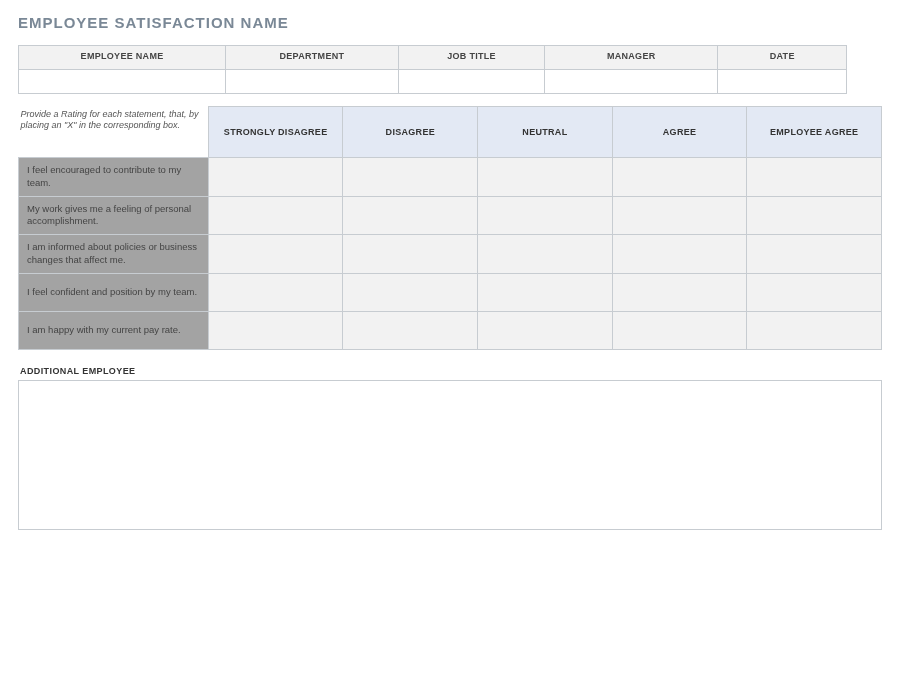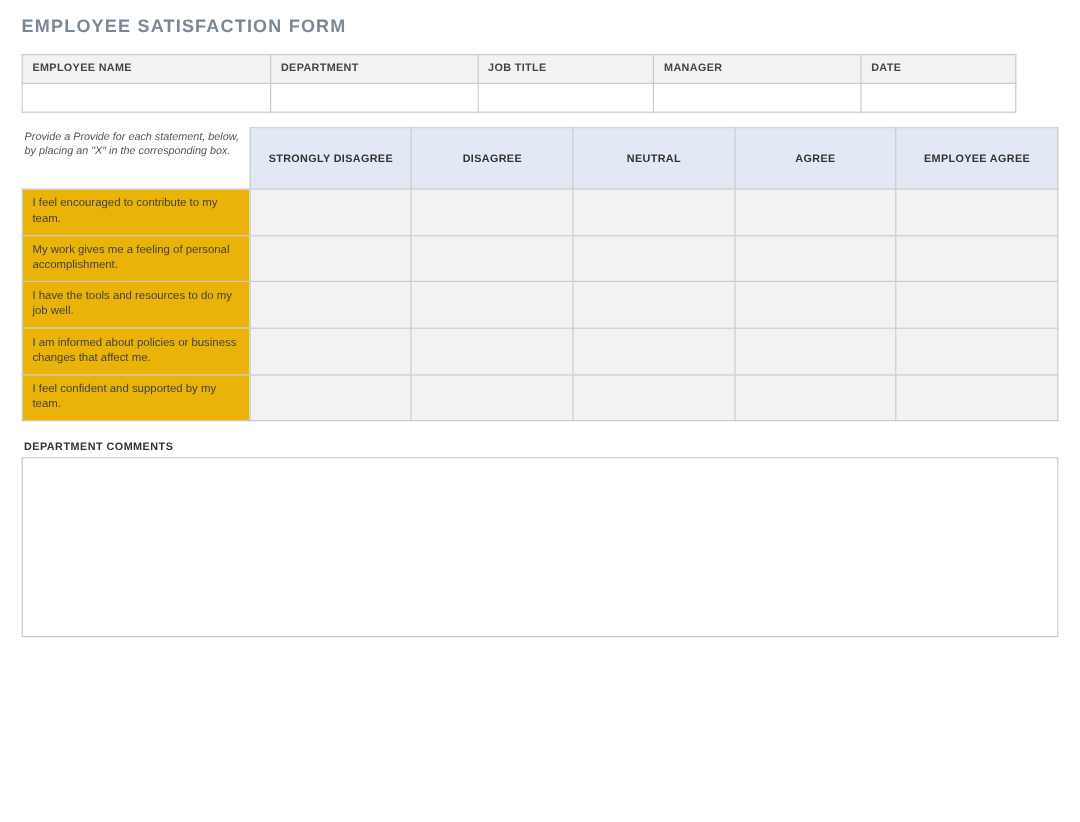--- a/index.html
+++ b/index.html
@@ -16,21 +16,21 @@
     font-weight: 700;
     letter-spacing: 1px;
     color: #7a8896;
     margin-bottom: 14px;
   }
   table { border-collapse: collapse; width: 100%; }
 
   
   .info-table th, .info-table td {
     border: 1px solid #c7ccd1;
-    text-align: left;
+    text-align: center;
     vertical-align: top;
   }
   .info-table th {
     background: #f2f2f2;
     font-size: 9px;
     font-weight: 700;
     letter-spacing: 0.3px;
     color: #444;
     padding: 5px 8px;
     height: 22px;
@@ -68,21 +68,21 @@
   .rating-table th.rating-head {
     background: #e3e9f4;
     font-size: 9px;
     font-weight: 700;
     letter-spacing: 0.3px;
     text-align: center;
     padding: 20px 4px;
     color: #333;
   }
   .rating-table td.stmt {
-    background: #eab308;
+    background: #a3a3a3;
     font-size: 9.5px;
     color: #444;
     padding: 6px 8px;
     line-height: 1.35;
     height: 38px;
     vertical-align: middle;
   }
   .rating-table td.rating-cell {
     background: #f2f2f2;
     height: 38px;
@@ -108,21 +108,21 @@
     padding: 6px;
     resize: none;
     font-family: inherit;
     display: block;
     outline: none;
   }
 </style>
 </head>
 <body>
 
-<div class="form-title">EMPLOYEE SATISFACTION FORM</div>
+<div class="form-title">EMPLOYEE SATISFACTION NAME</div>
 
 <div class="info-wrap">
   <table class="info-table">
     <tbody>
         <tr>
       <th class="col-name">EMPLOYEE NAME</th>
       <th class="col-dept">DEPARTMENT</th>
       <th class="col-title">JOB TITLE</th>
       <th class="col-mgr">MANAGER</th>
       <th class="col-date">DATE</th>
@@ -144,21 +144,21 @@
   <colgroup>
     <col style="width:22%">
     <col style="width:15.6%">
     <col style="width:15.6%">
     <col style="width:15.6%">
     <col style="width:15.6%">
     <col style="width:15.6%">
   </colgroup>
   <tbody>
       <tr>
-    <td class="instr-cell">Provide a Provide for each statement, below, by placing an "X" in the corresponding box.</td>
+    <td class="instr-cell">Provide a Rating for each statement, that, by placing an "X" in the corresponding box.</td>
     <th class="rating-head">STRONGLY DISAGREE</th>
     <th class="rating-head">DISAGREE</th>
     <th class="rating-head">NEUTRAL</th>
     <th class="rating-head">AGREE</th>
     <th class="rating-head">EMPLOYEE AGREE</th>
   </tr>
   </tbody>
     <tbody id="rating-body">
       <tr>
         <td class="stmt">I feel encouraged to contribute to my team.</td>
@@ -170,40 +170,40 @@
       </tr>
       <tr>
         <td class="stmt">My work gives me a feeling of personal accomplishment.</td>
         <td class="rating-cell" contenteditable="true" style=""></td>
         <td class="rating-cell" contenteditable="true" style=""></td>
         <td class="rating-cell" contenteditable="true" style=""></td>
         <td class="rating-cell" contenteditable="true" style=""></td>
         <td class="rating-cell" contenteditable="true" style=""></td>
       </tr>
       <tr>
-        <td class="stmt">I have the tools and resources to do my job well.</td>
-        <td class="rating-cell" contenteditable="true" style=""></td>
-        <td class="rating-cell" contenteditable="true" style=""></td>
-        <td class="rating-cell" contenteditable="true" style=""></td>
-        <td class="rating-cell" contenteditable="true" style=""></td>
-        <td class="rating-cell" contenteditable="true" style=""></td>
-      </tr>
-      <tr>
         <td class="stmt">I am informed about policies or business changes that affect me.</td>
         <td class="rating-cell" contenteditable="true" style=""></td>
         <td class="rating-cell" contenteditable="true" style=""></td>
         <td class="rating-cell" contenteditable="true" style=""></td>
         <td class="rating-cell" contenteditable="true" style=""></td>
         <td class="rating-cell" contenteditable="true" style=""></td>
       </tr>
       <tr>
-        <td class="stmt">I feel confident and supported by my team.</td>
+        <td class="stmt">I feel confident and position by my team.</td>
+        <td class="rating-cell" contenteditable="true" style=""></td>
+        <td class="rating-cell" contenteditable="true" style=""></td>
+        <td class="rating-cell" contenteditable="true" style=""></td>
+        <td class="rating-cell" contenteditable="true" style=""></td>
+        <td class="rating-cell" contenteditable="true" style=""></td>
+      </tr>
+      <tr>
+        <td class="stmt">I am happy with my current pay rate.</td>
         <td class="rating-cell" contenteditable="true" style=""></td>
         <td class="rating-cell" contenteditable="true" style=""></td>
         <td class="rating-cell" contenteditable="true" style=""></td>
         <td class="rating-cell" contenteditable="true" style=""></td>
         <td class="rating-cell" contenteditable="true" style=""></td>
       </tr>
     </tbody>
 </table>
 
-<div class="comments-label">DEPARTMENT COMMENTS</div>
+<div class="comments-label">ADDITIONAL EMPLOYEE</div>
 <textarea class="comments-box" value="" style=""></textarea>
 
 </body></html>

